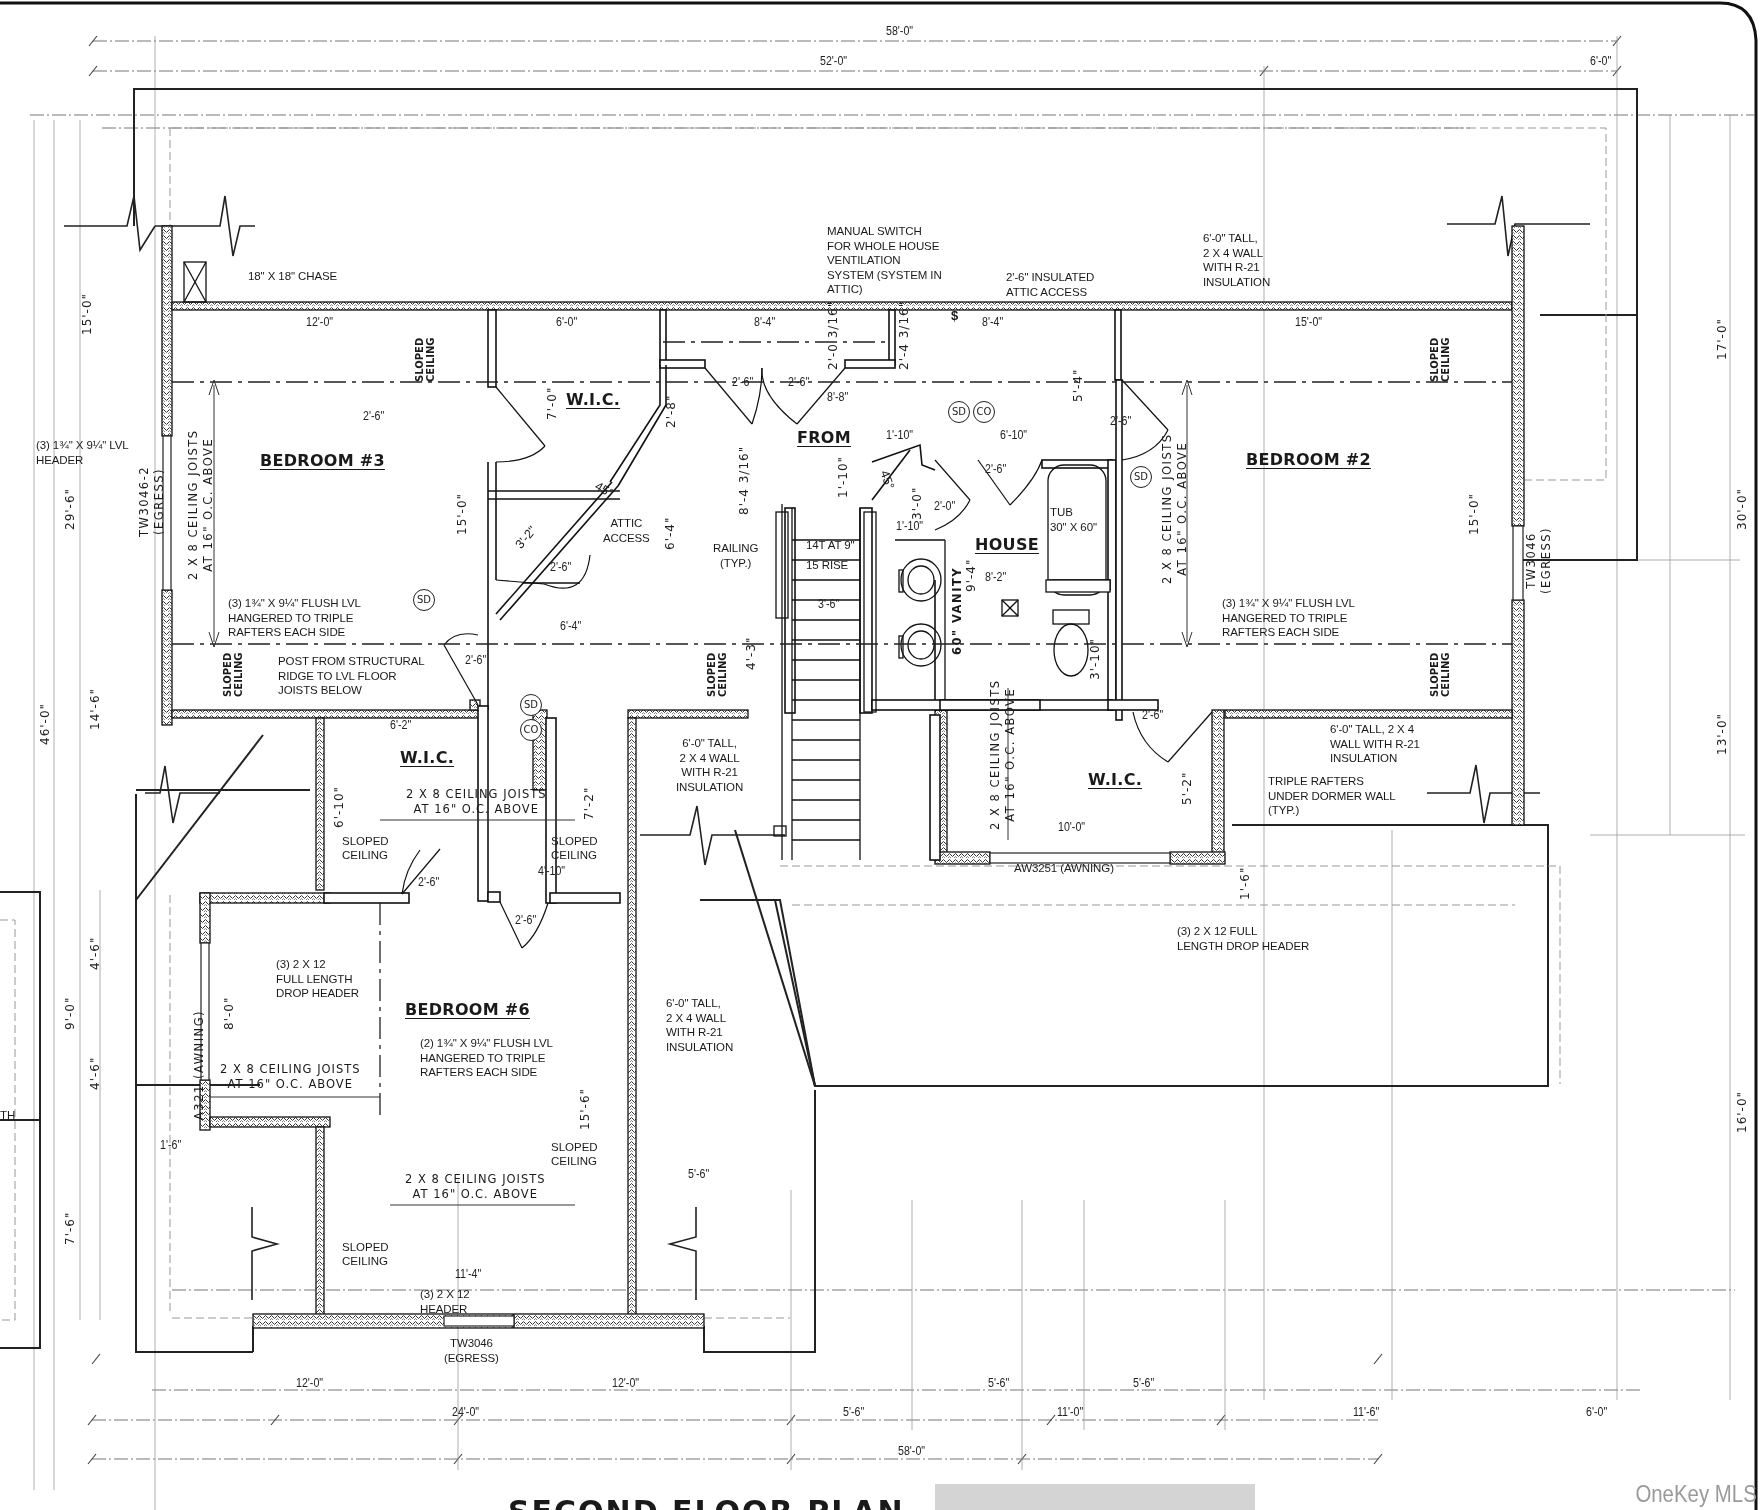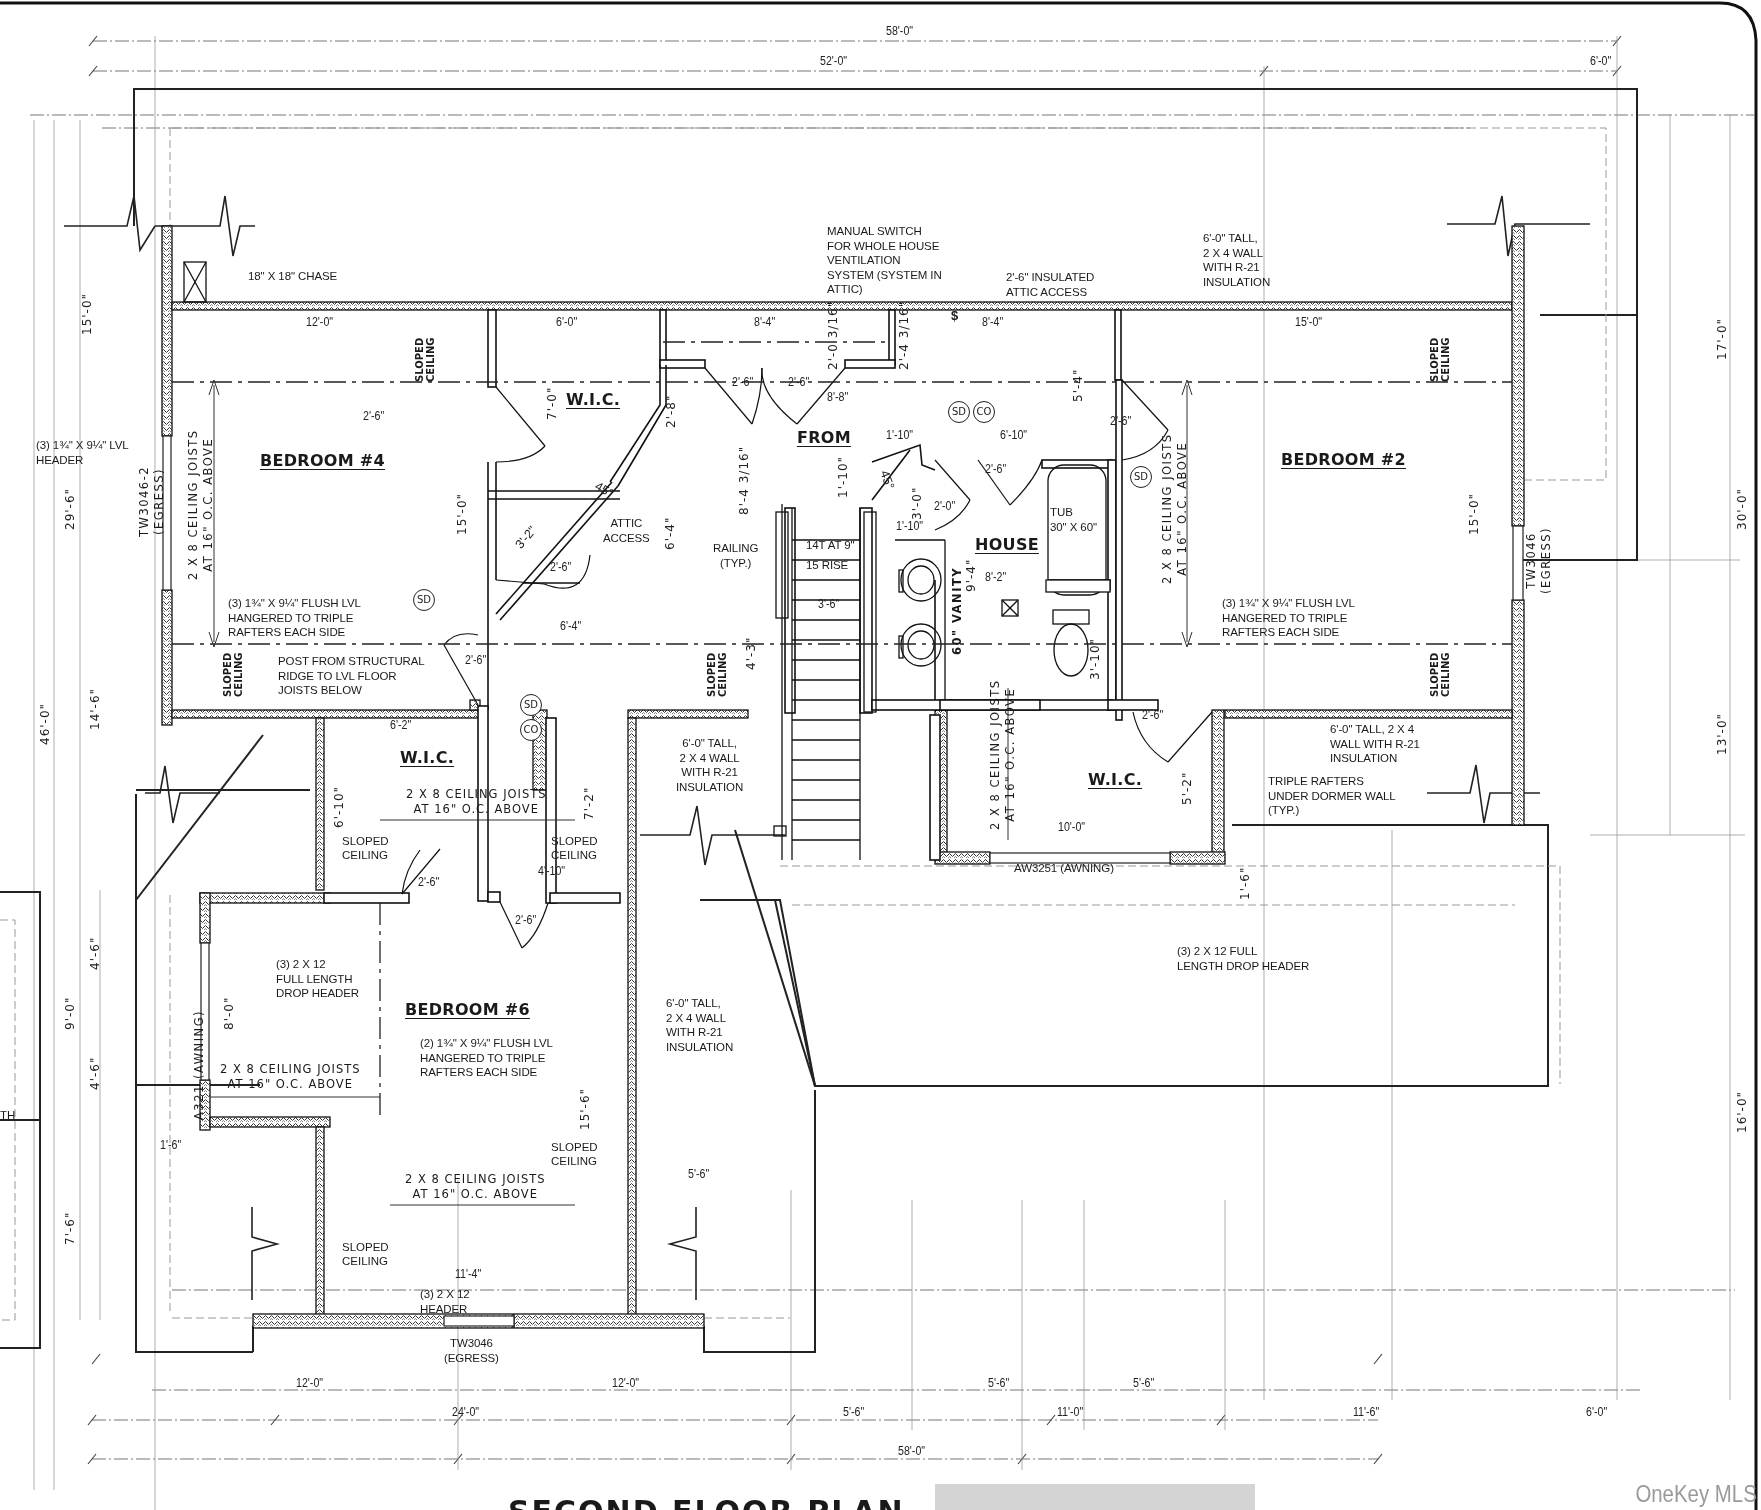--- a/index.html
+++ b/index.html
@@ -286,22 +286,22 @@
     <line x1="210" y1="1097" x2="380" y2="1097"></line>
   </g>
 </svg>
 
 <div>
   <div class="title">SECOND FLOOR PLAN</div>
   <div class="title-mask"></div>
   <div class="wm">OneKey MLS</div>
 </div>
 
-<div class="room" style="left:260px;top:451px;">BEDROOM #4</div>
-<div class="room" style="left:1281px;top:450px;">BEDROOM #2</div>
+<div class="room" style="left:260px;top:451px;">BEDROOM #3</div>
+<div class="room" style="left:1246px;top:450px;">BEDROOM #2</div>
 <div class="room" style="left:405px;top:1000px;">BEDROOM #6</div>
 <div class="room" style="left:797px;top:428px;">FROM</div>
 <div class="room" style="left:975px;top:535px;">HOUSE</div>
 <div class="room" style="left:566px;top:390px;">W.I.C.</div>
 <div class="room" style="left:400px;top:748px;">W.I.C.</div>
 <div class="room" style="left:1088px;top:770px;">W.I.C.</div>
 
 <div class="dim" style="left:886px;top:24px;">58'-0"</div>
 <div class="dim" style="left:820px;top:54px;">52'-0"</div>
 <div class="dim" style="left:1590px;top:54px;">6'-0"</div>
@@ -421,21 +421,21 @@
 2 X 4 WALL
 WITH R-21
 INSULATION</div>
 <div class="lbl" style="left:1330px;top:722px;">6'-0" TALL, 2 X 4
 WALL WITH R-21
 INSULATION</div>
 <div class="lbl" style="left:1268px;top:774px;">TRIPLE RAFTERS
 UNDER DORMER WALL
 (TYP.)</div>
 <div class="lbl" style="left:1014px;top:861px;">AW3251 (AWNING)</div>
-<div class="lbl" style="left:1177px;top:944px;">(3) 2 X 12 FULL
+<div class="lbl" style="left:1177px;top:924px;">(3) 2 X 12 FULL
 LENGTH DROP HEADER</div>
 <div class="lbl" style="left:406px;top:787px;text-align:center;font-family:'DejaVu Sans',sans-serif;font-size:11.5px;letter-spacing:1px;">2 X 8 CEILING JOISTS
 AT 16" O.C. ABOVE</div>
 <div class="lbl" style="left:276px;top:957px;">(3) 2 X 12
 FULL LENGTH
 DROP HEADER</div>
 <div class="lbl" style="left:420px;top:1036px;">(2) 1¾" X 9¼" FLUSH LVL
 HANGERED TO TRIPLE
 RAFTERS EACH SIDE</div>
 <div class="lbl" style="left:220px;top:1062px;text-align:center;font-family:'DejaVu Sans',sans-serif;font-size:11.5px;letter-spacing:1px;">2 X 8 CEILING JOISTS

